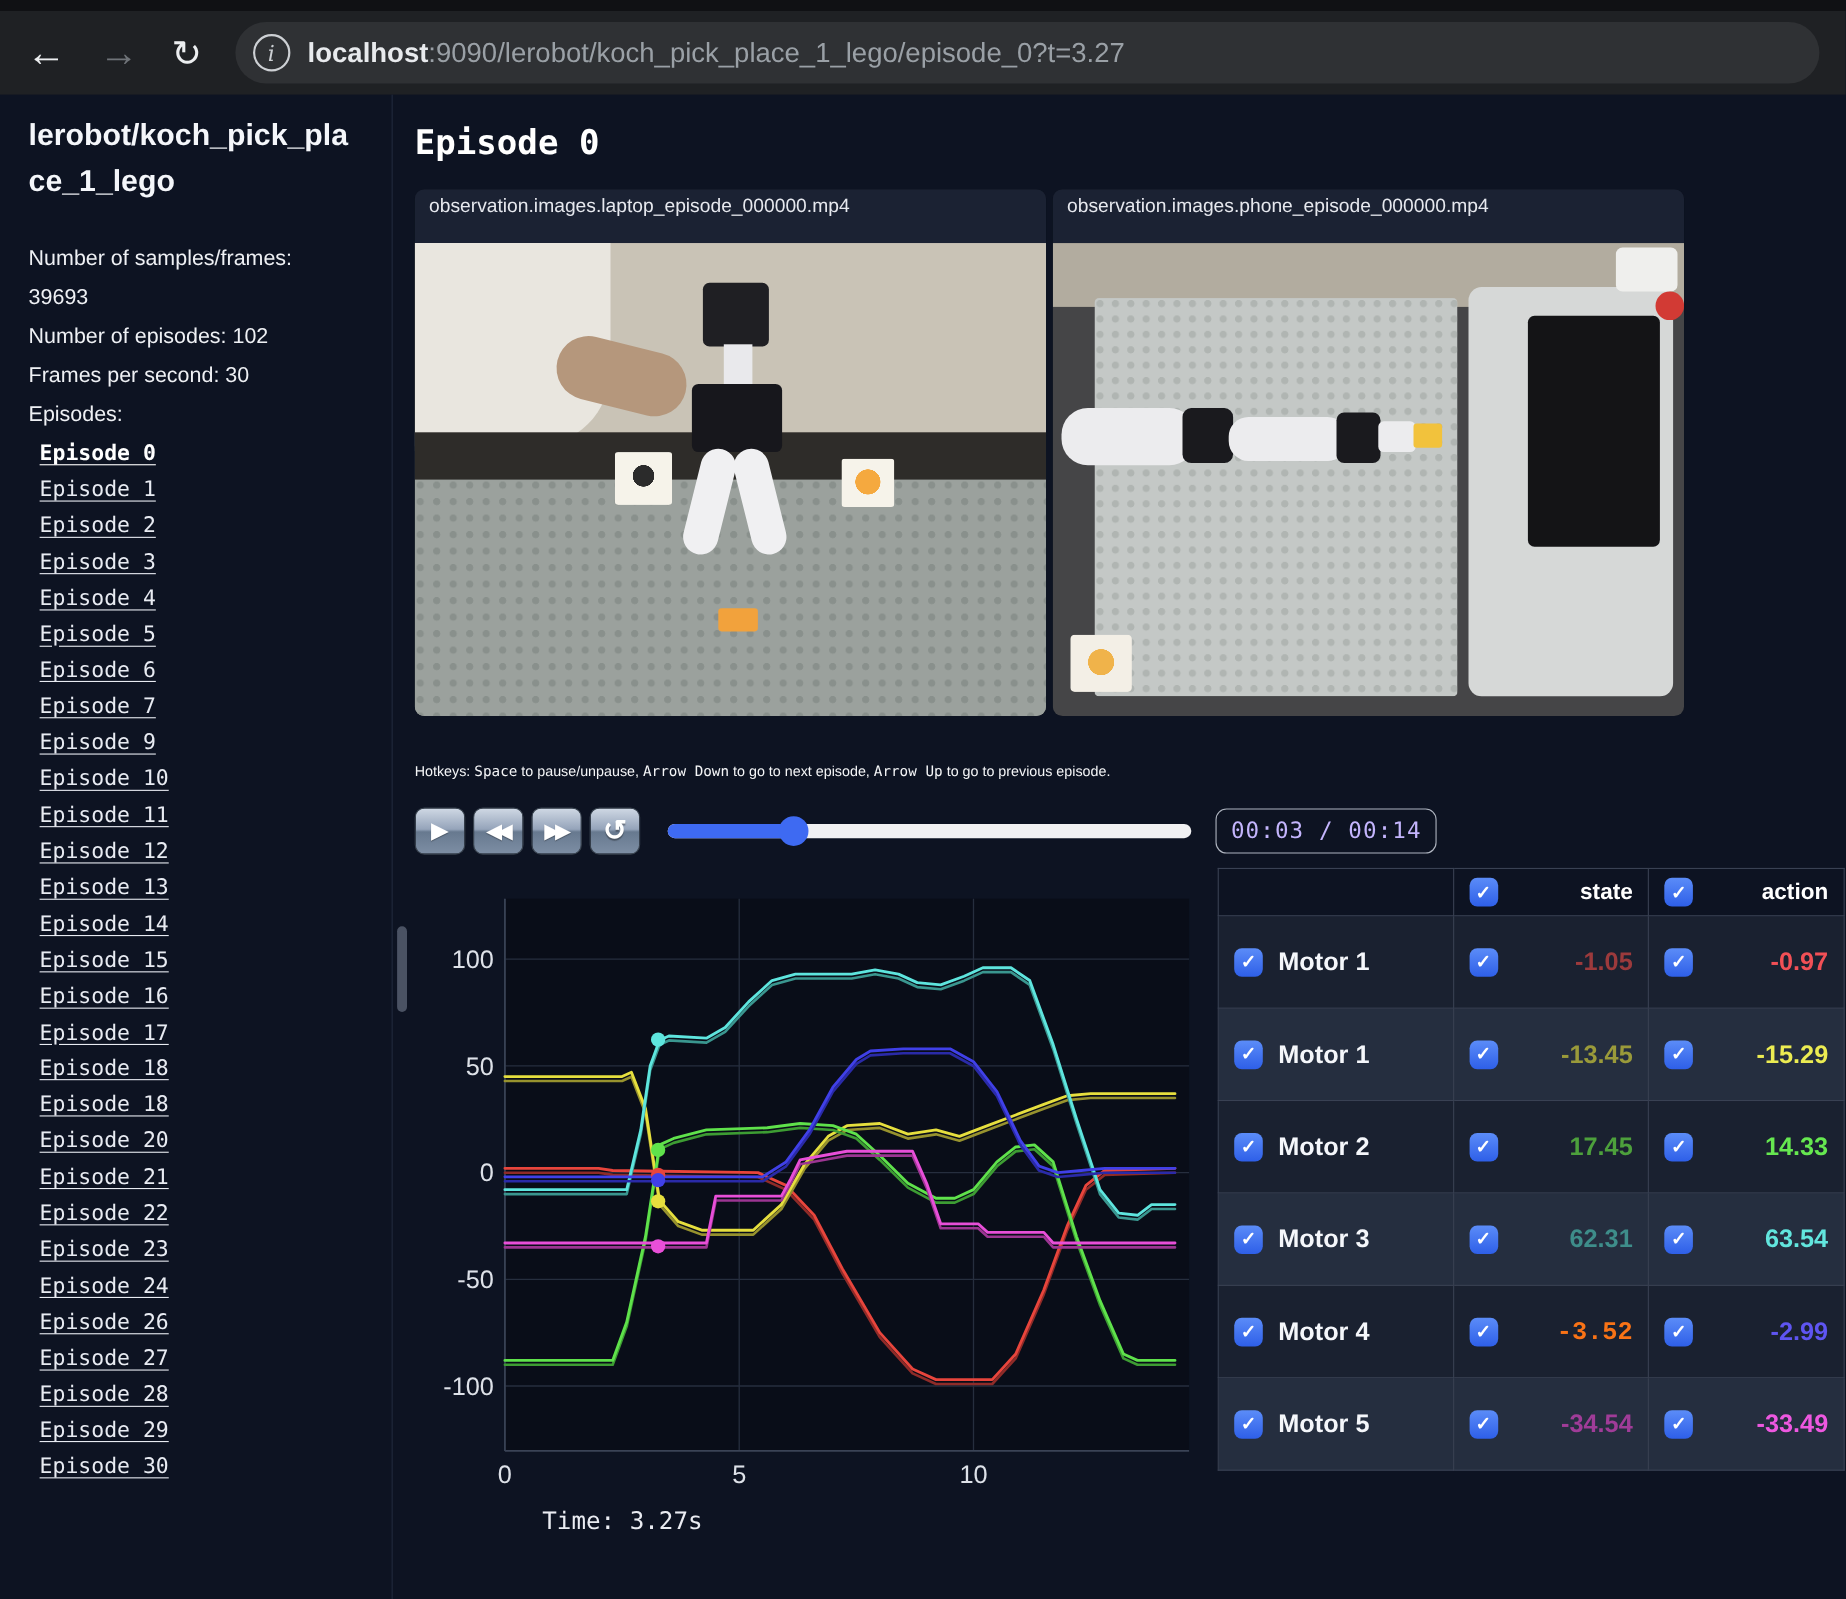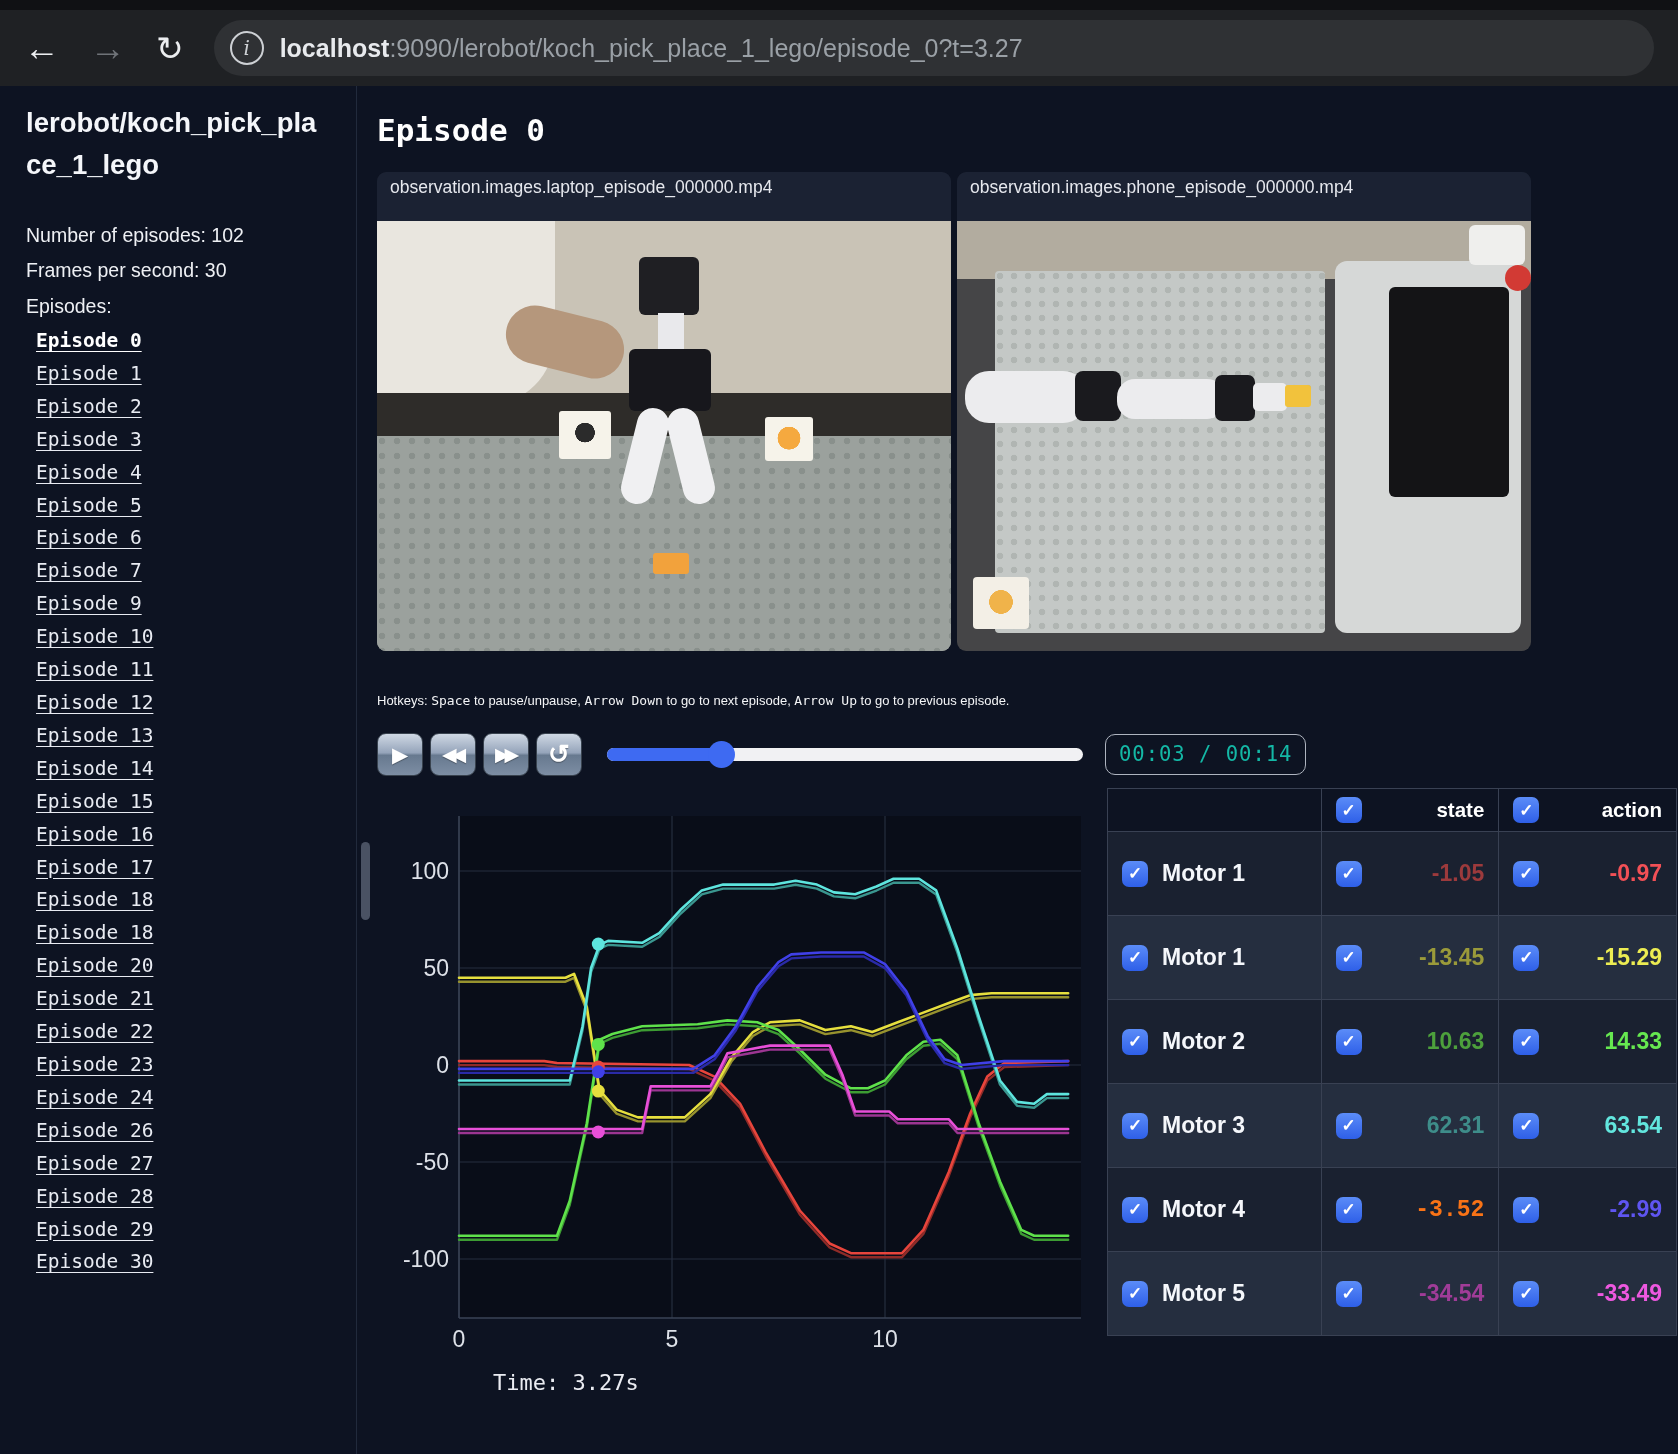--- a/index.html
+++ b/index.html
@@ -84,21 +84,21 @@
     background:linear-gradient(180deg,#cfd8e4 0%,#95a4ba 46%,#67798f 52%,#7d8ea4 100%);
     display:flex; align-items:center; justify-content:center; color:#fff; cursor:pointer; }
   .ctrl-glyph { font-size:19px; letter-spacing:-5px; text-indent:-3px; text-shadow:0 1px 1px rgba(0,0,0,.35); }
   .ctrl-glyph.single { letter-spacing:0; text-indent:0; font-size:21px; }
   .ctrl-glyph.loop { font-size:26px; font-weight:bold; letter-spacing:0; text-indent:0; }
   .slider { margin-left:18px; width:476px; height:13px; position:relative; }
   .slider-track { position:absolute; inset:0; border-radius:7px; background:#f1f1f3; }
   .slider-fill { position:absolute; left:0; top:0; bottom:0; border-radius:7px 0 0 7px; background:#3e6af2; }
   .slider-thumb { position:absolute; top:-7px; width:27px; height:27px; border-radius:50%; background:#3e6af2; }
   .time-box { margin-left:22px; border:1.5px solid #aeb4bf; border-radius:10px; padding:7px 13px 8px;
-    font-family:"DejaVu Sans Mono", monospace; font-size:20.5px; color:#14b8a6; letter-spacing:1px; white-space:nowrap; }
+    font-family:"DejaVu Sans Mono", monospace; font-size:20.5px; color:#c4b5fd; letter-spacing:1px; white-space:nowrap; }
   
   .bottom { display:flex; align-items:flex-start; margin-top:12px; }
   .chart-col { flex:none; }
   .chart-svg { display:block; }
   .time-label { font-family:"DejaVu Sans Mono", monospace; font-size:22px; color:#eaecf2; margin:16px 0 0 116px; }
   .motor-table { margin-left:18px; width:570px; border-collapse:collapse; flex:none; }
   .motor-table th, .motor-table td { border:1px solid #394153; padding:0 14px; }
   .motor-table thead th { height:43px; }
   .motor-table tbody td { height:84px; }
   .motor-table tbody tr:nth-child(odd)  { background:#1a2130; }
@@ -123,20 +123,21 @@
     <span class="info-circle">i</span>
     <span class="url"><b>localhost</b><span>:9090/lerobot/koch_pick_place_1_lego/episode_0?t=3.27</span></span>
   </div>
 </div>
 
 <div class="content">
 
   <div class="sidebar">
     <div class="sidebar-title">lerobot/koch_pick_place_1_lego</div>
     <div class="sidebar-info">
+      <div>Number of samples/frames: 39693</div>
       <div>Number of episodes: 102</div>
       <div>Frames per second: 30</div>
       <div>Episodes:</div>
     </div>
     <ul class="episode-list">
         <li class="active"><a href="#">Episode 0</a></li>
         <li><a href="#">Episode 1</a></li>
         <li><a href="#">Episode 2</a></li>
         <li><a href="#">Episode 3</a></li>
         <li><a href="#">Episode 4</a></li>
@@ -343,21 +344,21 @@
             <tr>
               <td>
                 <div class="name-cell">
                   <span class="checkbox">✓</span>
                   <span>Motor 2</span>
                 </div>
               </td>
               <td>
                 <div class="val-cell">
                   <span class="checkbox">✓</span>
-                  <span class="value" style="color: rgb(77, 160, 60);">10.63</span>
+                  <span class="value" style="color: rgb(77, 160, 60);">17.45</span>
                 </div>
               </td>
               <td>
                 <div class="val-cell">
                   <span class="checkbox">✓</span>
                   <span class="value" style="color: rgb(102, 232, 80);">14.33</span>
                 </div>
               </td>
             </tr>
             <tr>

